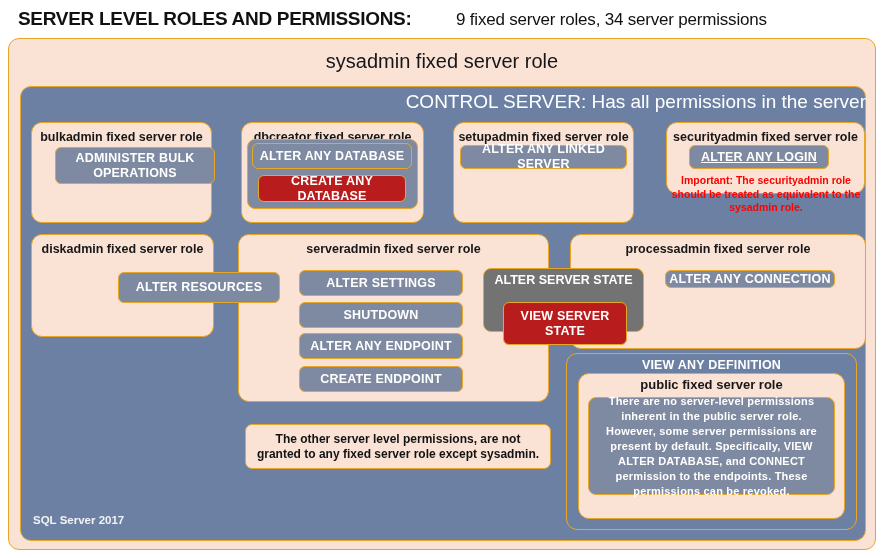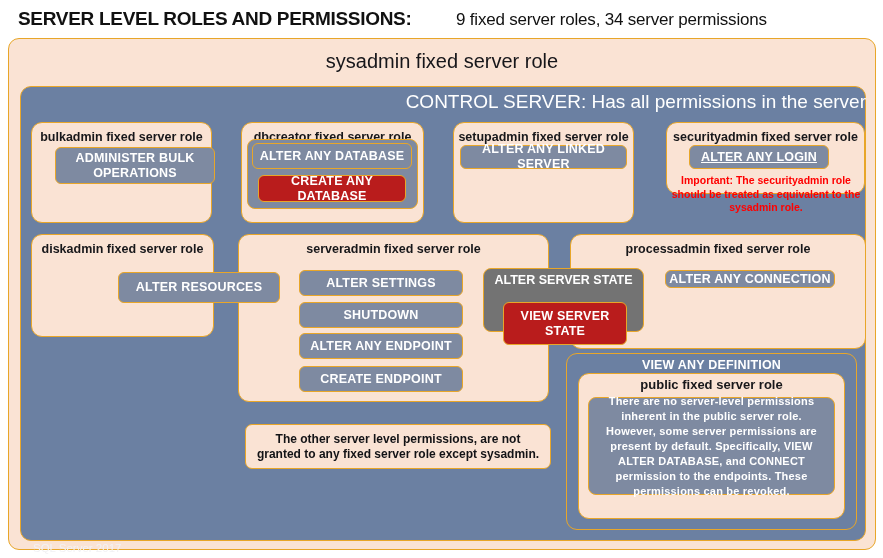--- a/index.html
+++ b/index.html
@@ -92,21 +92,21 @@
   }
 
   #control-server-box { left: 20px; top: 86px; width: 846px; height: 455px; }
   #control-server-label {
     position: absolute; left: 20px; top: 91px; width: 846px;
     text-align: right; font-size: 19px; color: #FFFFFF; font-weight: normal;
   }
 
   #sql-version {
     position: absolute; left: 33px; top: 514px;
-    font-size: 11.5px; color: #F2F2F4; font-weight: normal; margin-top: 28px;
+    font-size: 11.5px; color: #F2F2F4; font-weight: bold;
   }
 
   
   #bulkadmin-box    { left: 31px;  top: 122px; width: 181px; height: 101px; }
   #dbcreator-box    { left: 241px; top: 122px; width: 183px; height: 101px; }
   #setupadmin-box   { left: 453px; top: 122px; width: 181px; height: 101px; }
   #securityadmin-box{ left: 666px; top: 122px; width: 199px; height: 72px; }
 
   
   #diskadmin-box    { left: 31px;  top: 234px; width: 183px; height: 103px; }

